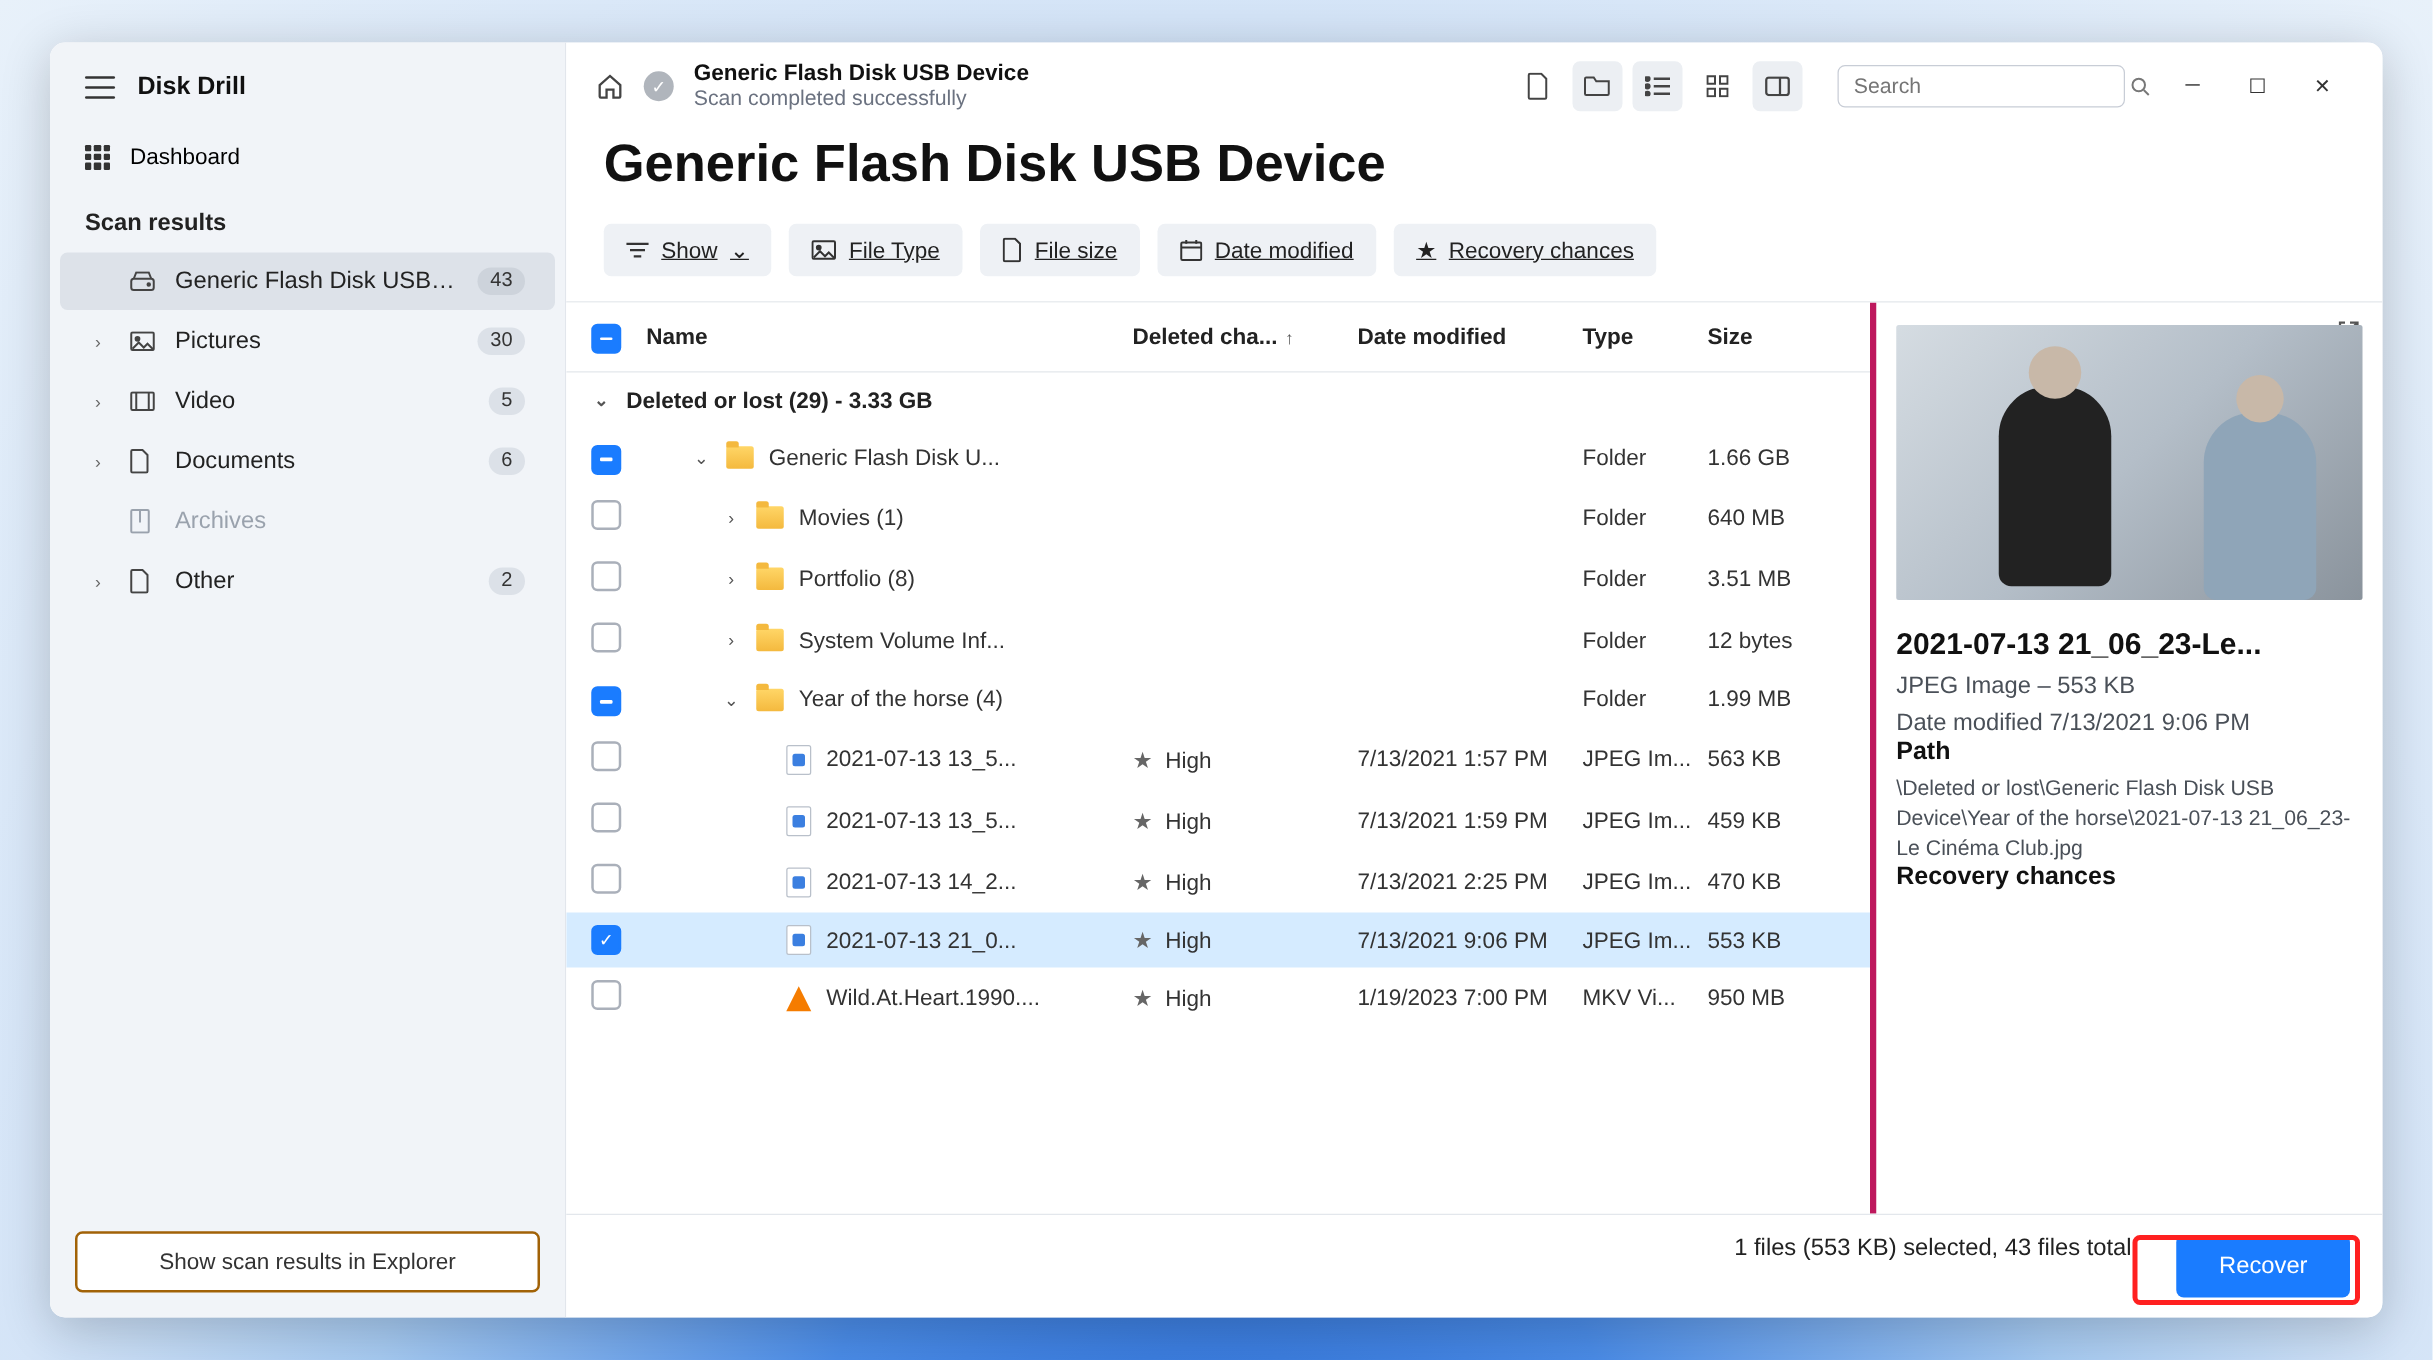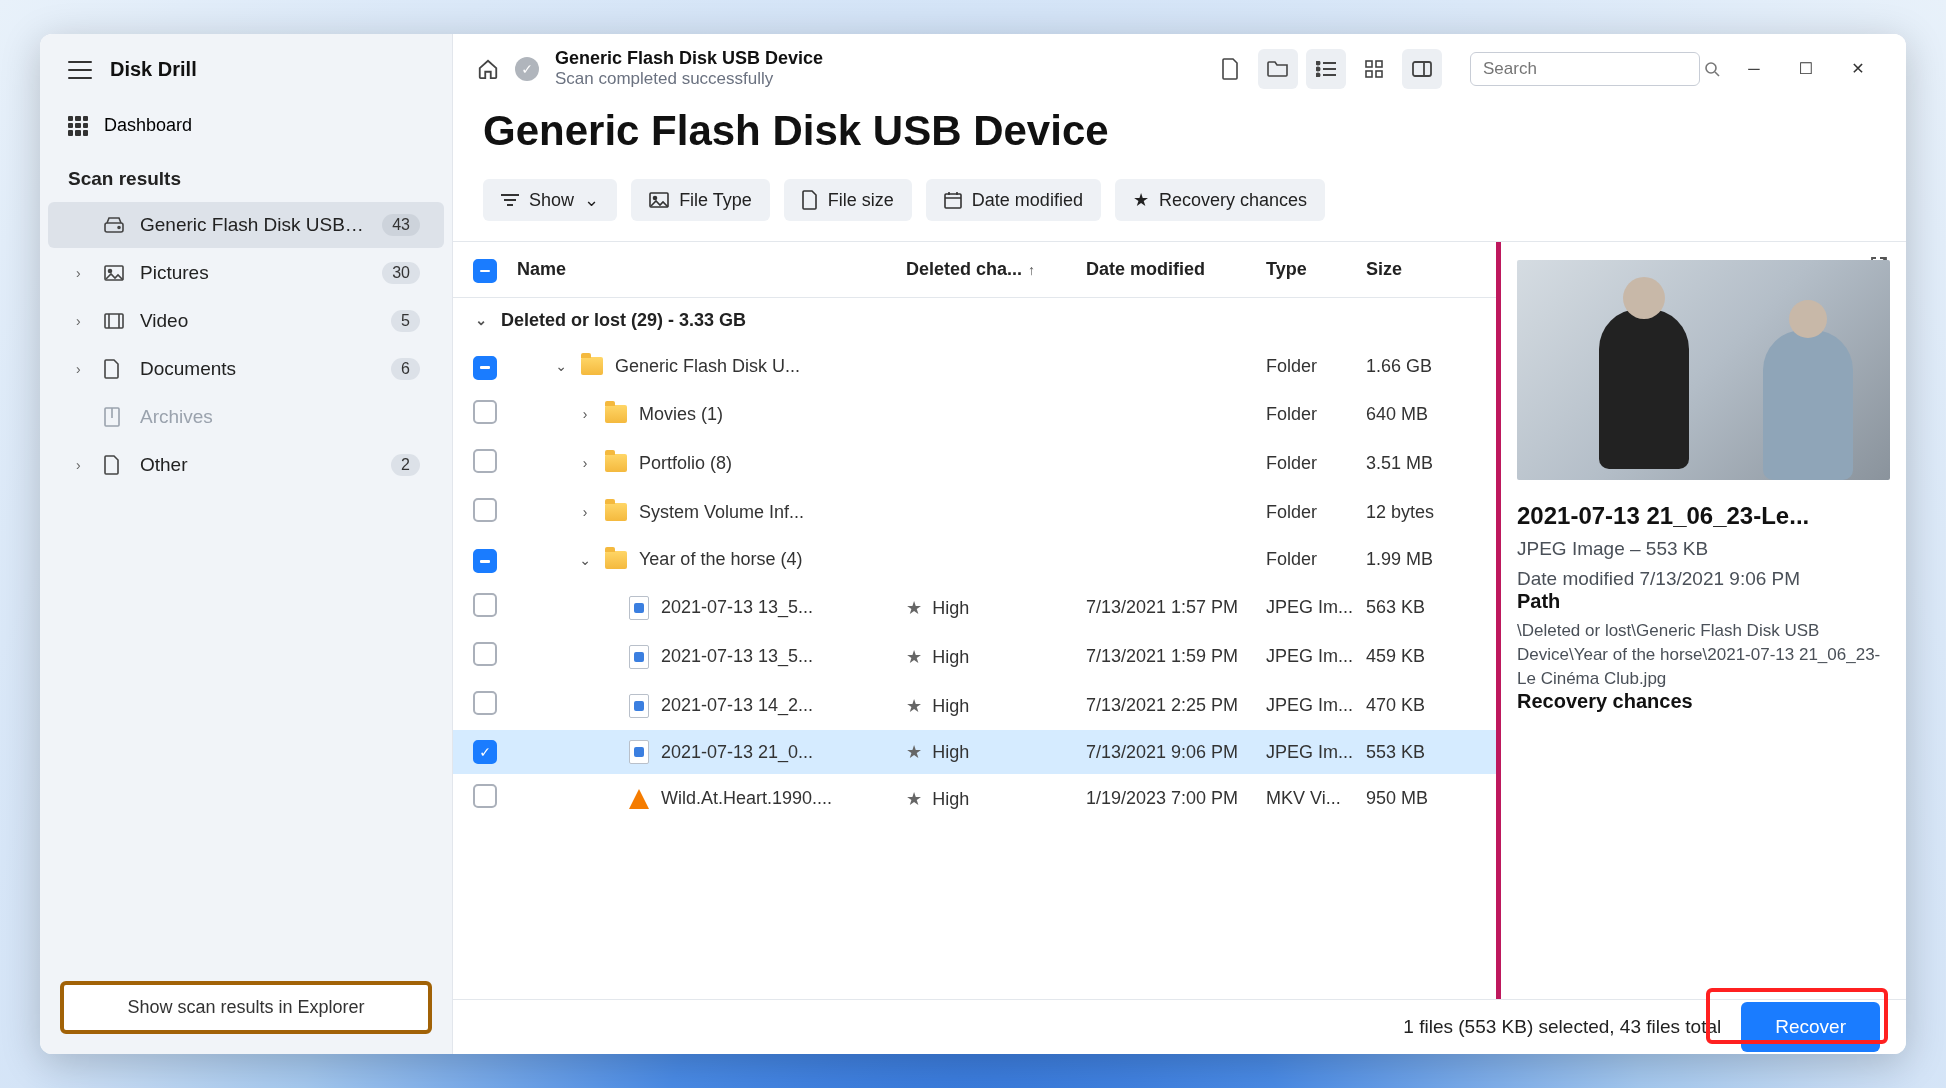--- a/index.html
+++ b/index.html
@@ -31,41 +31,41 @@
 .sb-section-title { padding: 14px 28px 10px; font-weight:600; font-size:19px; color:#222; }
 .sb-item { display:flex; align-items:center; padding: 12px 24px 12px 28px; cursor:pointer; gap:14px; border-radius:6px; margin: 2px 8px; }
 .sb-item.selected { background:#dde2e9; }
 .sb-item .chev { width:14px; color:#666; font-size:14px; }
 .sb-item .icn { width:22px; text-align:center; color:#444; }
 .sb-item .lbl { flex:1; color:#222; font-size:19px; white-space:nowrap; overflow:hidden; text-overflow:ellipsis; }
 .sb-item.disabled .lbl, .sb-item.disabled .icn { color:#9aa2ad; }
 .sb-badge { background:#dce1e8; color:#333; border-radius:12px; min-width:28px; padding:2px 10px; font-size:16px; text-align:center; }
 .sb-item.selected .sb-badge { background:#cdd3db; }
 .sb-footer { margin-top:auto; padding: 20px; }
-.sb-footer-btn { width:100%; background:#fff; border:4px solid #a16207; border-radius:6px; padding:12px; font-size:18px; color:#333; cursor:pointer; }
+.sb-footer-btn { width:100%; background:#fff; border:2px solid #a16207; border-radius:6px; padding:12px; font-size:18px; color:#333; cursor:pointer; }
 .main { flex:1; display:flex; flex-direction:column; background:#fff; }
 .topbar { display:flex; align-items:center; padding: 14px 24px 10px; gap:16px; }
 .home-icn, .check-icn { color:#555; font-size:20px; }
 .check-icn { background:#b0b5bc; color:#fff; width:24px; height:24px; border-radius:50%; display:flex;align-items:center;justify-content:center; font-size:14px; }
 .bc-text { flex:0 0 auto; }
 .bc-title { font-weight:600; font-size:18px; color:#111; }
 .bc-sub { color:#6b7280; font-size:17px; }
 .topbar .sp { flex:1; }
 .view-icons { display:flex; gap:8px; align-items:center; }
 .vi { width:40px; height:40px; display:flex; align-items:center; justify-content:center; border-radius:6px; cursor:pointer; color:#444; }
 .vi.active { background:#eceff3; }
 .search-box { display:flex; align-items:center; border:1px solid #c8cdd6; border-radius:6px; padding:6px 12px; width:230px; margin-left:12px; }
 .search-box input { border:none; outline:none; flex:1; font-size:17px; color:#333; background:transparent; }
 .win-ctrls { display:flex; gap:4px; margin-left:14px; }
 .win-ctrl { width:48px; height:40px; display:flex; align-items:center; justify-content:center; cursor:pointer; color:#333; font-size:16px; }
 .page-head { padding: 8px 30px 18px; }
 .page-title { font-size:42px; font-weight:600; color:#111; }
 .page-sub { font-size:25px; color:#7a828c; margin-top:4px; }
 .filters { display:flex; gap:14px; padding: 6px 30px 20px; }
-.filter-btn { display:flex; align-items:center; gap:10px; background:#eef1f5; border-radius:6px; padding:10px 18px; font-size:18px; color:#222; cursor:pointer; }
+.filter-btn { display:flex; align-items:center; gap:10px; background:#eef1f5; border-radius:6px; padding:10px 18px; font-size:18px; color:#222; cursor:pointer;text-decoration:underline; }
 .table-wrap { flex:1; display:flex; overflow:hidden; border-top:1px solid #e3e7ec; }
 .table { flex:1; overflow-y:auto; position:relative; }
 .thead { display:flex; align-items:center; padding: 14px 20px; border-bottom:1px solid #e3e7ec; font-weight:600; color:#222; font-size:18px; position:sticky; top:0; background:#fff; }
 .col-cb { width:44px; }
 .col-name { flex:1; }
 .col-rec { width:180px; }
 .col-date { width:180px; }
 .col-type { width:100px; }
 .col-size { width:110px; text-align:left; }
 .cb { width:24px; height:24px; border:2px solid #aab0ba; border-radius:5px; display:inline-flex; align-items:center; justify-content:center; cursor:pointer; background:#fff; }
@@ -90,21 +90,21 @@
 .preview .popout { position:absolute; top:14px; right:18px; color:#555; cursor:pointer; }
 .pv-img { width:100%; height:220px; background:linear-gradient(135deg,#d5dce2 0%,#b4bec8 50%,#8a939c 100%); border-radius:2px; display:flex; align-items:center; justify-content:center; color:#556; position:relative; overflow:hidden; }
 .pv-img .sil1 { position:absolute; left:22%; bottom:5%; width:90px; height:160px; background:#222; border-radius:40px 40px 10px 10px; }
 .pv-img .sil1::before { content:""; position:absolute; top:-32px; left:24px; width:42px; height:42px; background:#c8b8a8; border-radius:50%; }
 .pv-img .sil2 { position:absolute; right:10%; bottom:0%; width:90px; height:150px; background:#8fa5b8; border-radius:40px 40px 10px 10px; }
 .pv-img .sil2::before { content:""; position:absolute; top:-30px; left:26px; width:38px; height:38px; background:#c8b8a8; border-radius:50%; }
 .pv-title { font-size:24px; font-weight:600; margin-top:22px; color:#111; white-space:nowrap; overflow:hidden; text-overflow:ellipsis; }
 .pv-line { font-size:19px; color:#4a5058; margin-top:8px; }
 .pv-h { font-weight:600; font-size:20px; color:#111; }
 .pv-path { font-size:17px; color:#4a5058; margin-top:6px; line-height:1.4; }
-.footer { display:flex; align-items:center; justify-content:flex-end; padding:2px 26px; gap:20px; border-top:1px solid #e3e7ec; }
+.footer { display:flex; align-items:flex-start; justify-content:flex-end; padding:16px 26px; gap:36px; border-top:1px solid #e3e7ec; }
 .ft-text { font-size:19px; color:#222; }
 .recover-btn { background:#1a7cff; color:#fff; border:none; border-radius:6px; padding:14px 34px; font-size:19px; cursor:pointer; }
 .hl { position:absolute; border:4px solid #ff2020; border-radius:6px; pointer-events:none; }
 svg { display:block; }
 </style>
 </head>
 <body>
 
 <div class="window">
   <div class="sidebar">

